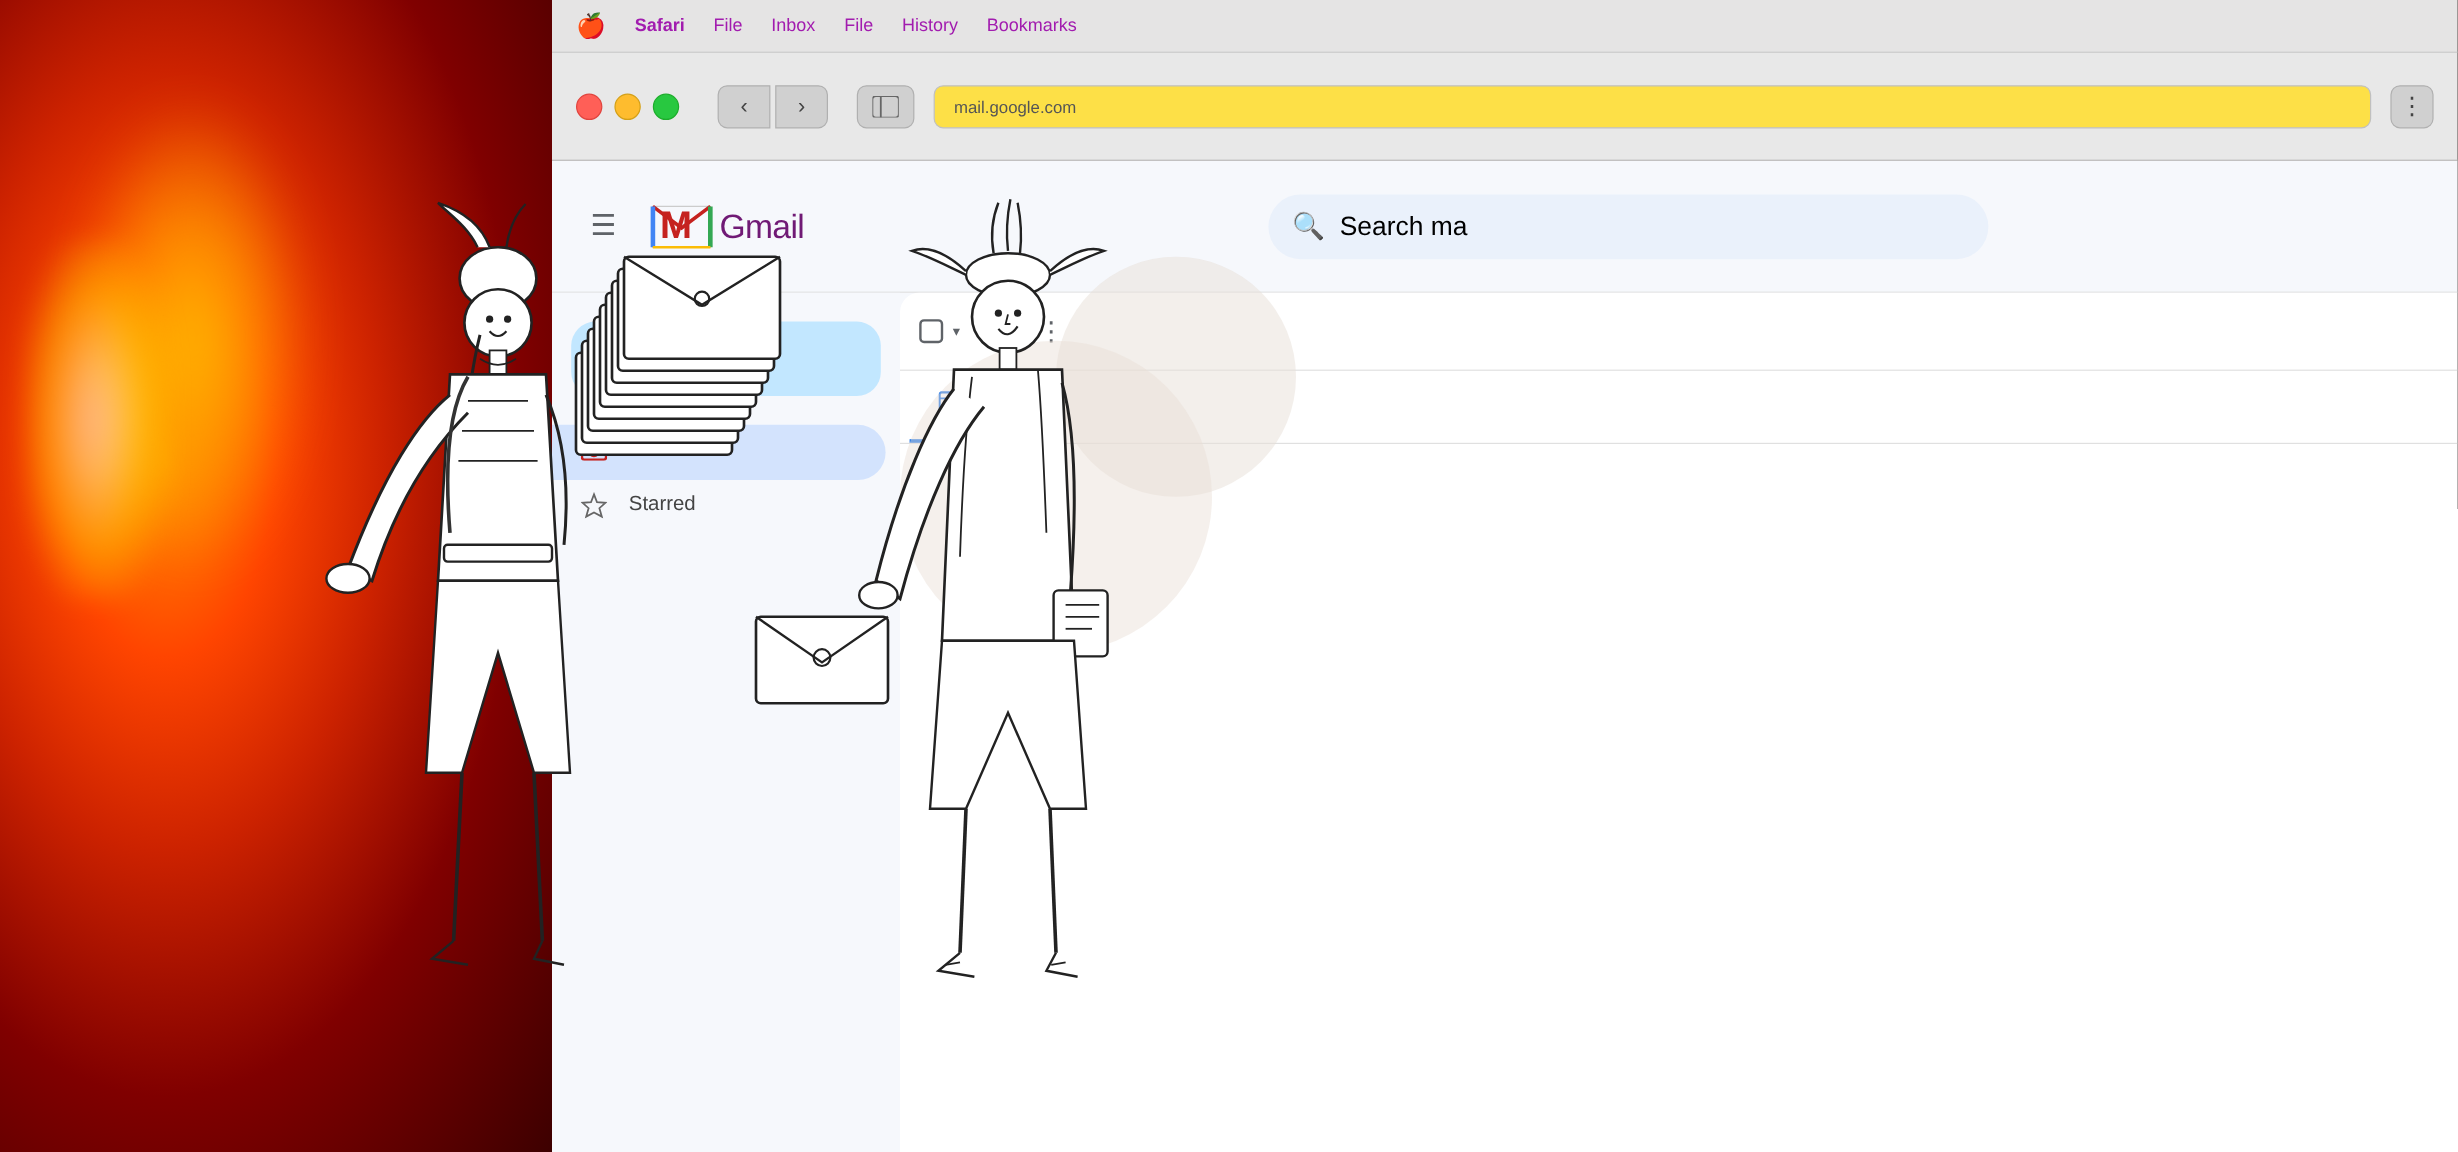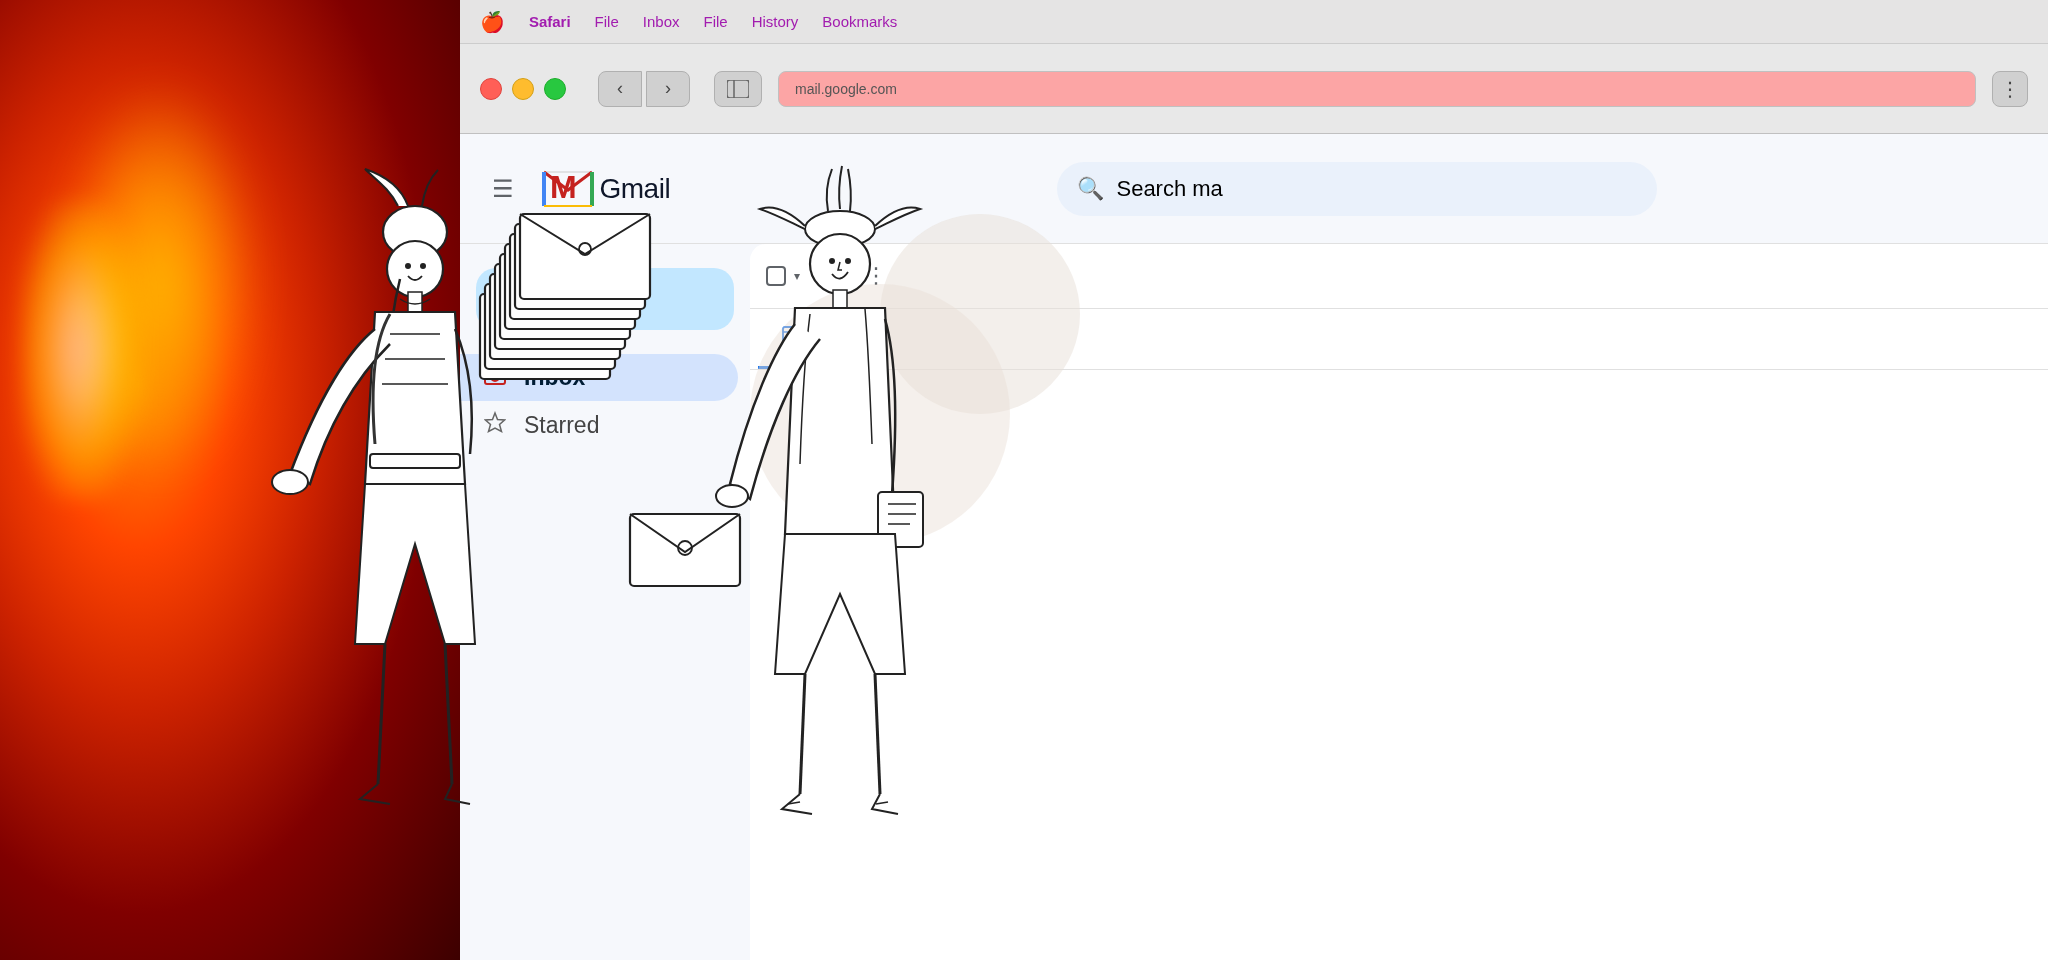--- a/index.html
+++ b/index.html
@@ -140,21 +140,21 @@
       justify-content: center;
       cursor: pointer;
       font-size: 16px;
       color: #444;
       margin-left: 8px;
     }
 
     .address-bar-area {
       flex: 1;
       height: 36px;
-      background: #fca5a5;
+      background: #fde047;
       border: 1px solid #c0c0c0;
       border-radius: 8px;
       display: flex;
       align-items: center;
       padding: 0 16px;
       font-size: 14px;
       color: #555;
     }
 
     .browser-menu-btn {
@@ -203,21 +203,21 @@
 
     .gmail-logo {
       display: flex;
       align-items: center;
       gap: 6px;
       margin-right: 20px;
     }
 
     .gmail-title-text {
       font-size: 28px;
-      color: #0f172a;
+      color: #701a75;
       font-weight: 400;
       letter-spacing: -0.5px;
     }
 
     .gmail-search {
       flex: 1;
       max-width: 600px;
       height: 54px;
       background: #eaf1fb;
       border-radius: 28px;
@@ -265,24 +265,24 @@
       align-items: center;
       gap: 12px;
     }
 
     .compose-pencil {
       font-size: 22px;
     }
 
     .sidebar-item {
       display: flex;
-      align-items: center;
+      align-items: flex-start;
       gap: 18px;
       padding: 10px 24px;
-      font-size: 23px;
+      font-size: 17px;
       cursor: pointer;
       border-radius: 0 24px 24px 0;
       margin-right: 12px;
     }
 
     .sidebar-item.active {
       background: #d3e3fd;
       font-weight: 700;
       color: #001d35;
     }

